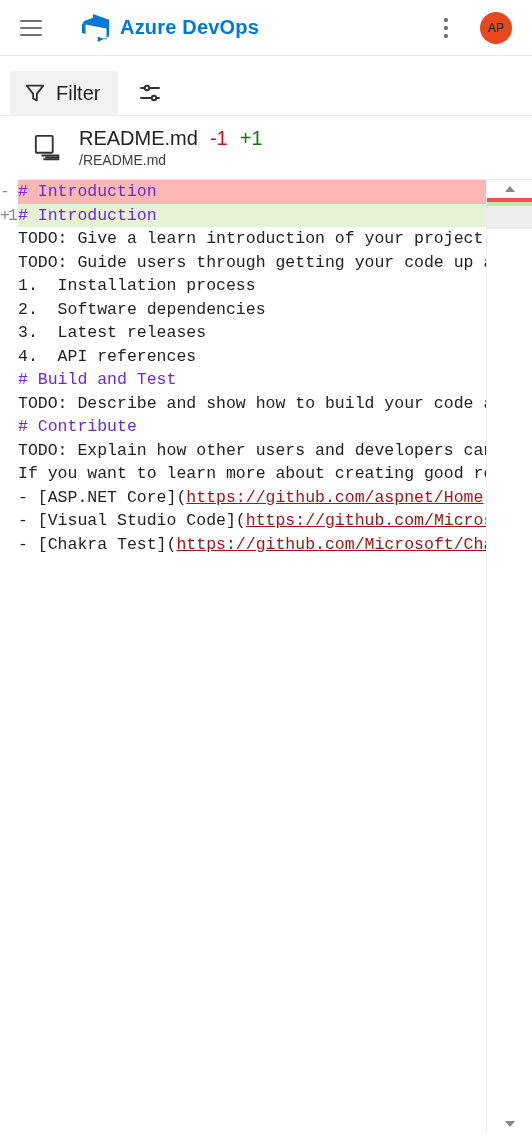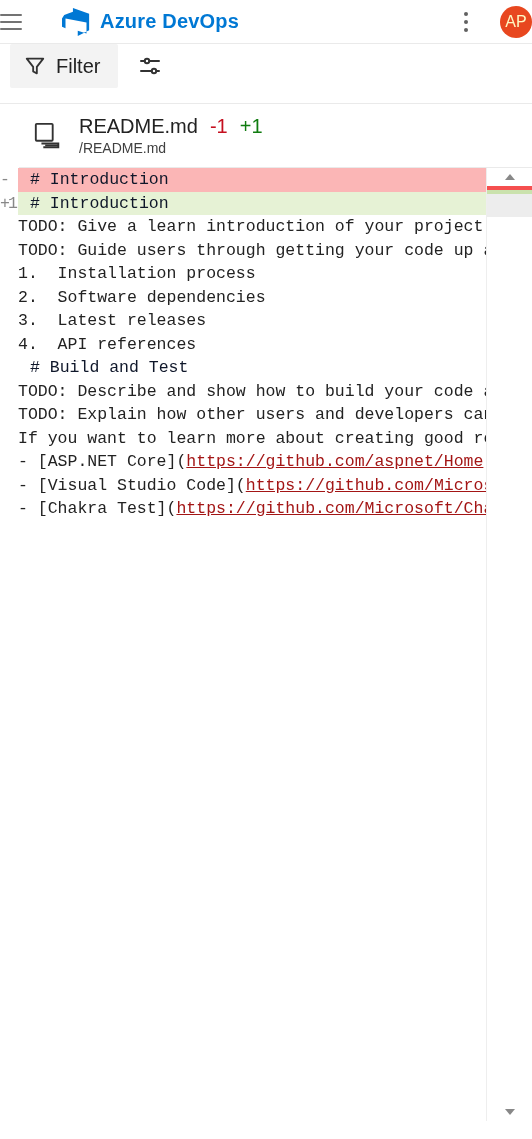--- a/index.html
+++ b/index.html
@@ -1,31 +1,31 @@
 <!DOCTYPE html>
 <html><head>
 <meta charset="utf-8">
 <style>
   * { margin: 0; padding: 0; box-sizing: border-box; }
   html, body { width: 532px; height: 1139px; font-family: "Segoe UI", Arial, sans-serif; background: #fff; overflow: hidden; }
 
   
-  .header { height: 44px; display: flex; align-items: center; padding: 0 0; border-bottom: 1px solid #eaeaea; background: #fff; }
+  .header { height: 56px; display: flex; align-items: center; padding: 0 20px; border-bottom: 1px solid #eaeaea; background: #fff; }
   .hamburger { width: 32px; height: 32px; display: flex; flex-direction: column; justify-content: center; gap: 5px; cursor: pointer; }
   .hamburger span { display: block; height: 2px; width: 22px; background: #737373; border-radius: 1px; }
   .logo-wrap { display: flex; align-items: center; margin-left: 30px; gap: 10px; }
   .logo-svg { width: 28px; height: 28px; }
   .brand { font-size: 20px; font-weight: 700; color: #0078d4; letter-spacing: 0.2px; }
   .spacer { flex: 1; }
   .more-btn { width: 32px; height: 32px; display: flex; flex-direction: column; align-items: center; justify-content: center; gap: 4px; cursor: pointer; margin-right: 18px; }
   .more-btn span { width: 4px; height: 4px; border-radius: 50%; background: #616161; }
-  .avatar { width: 32px; height: 32px; border-radius: 50%; background: #e8471f; color: #fef9c3; display: flex; align-items: center; justify-content: center; font-size: 16px; font-weight: 500; text-align: center; }
+  .avatar { width: 32px; height: 32px; border-radius: 50%; background: #e8471f; color: #0f172a; display: flex; align-items: center; justify-content: center; font-size: 12px; font-weight: 500; text-align: center; }
 
   
-  .toolbar { height: 60px; display: flex; align-items: flex-start; padding: 0 10px; gap: 10px; background: #fff; border-bottom: 1px solid #eaeaea; }
+  .toolbar { height: 60px; display: flex; align-items: flex-end; padding: 0 10px; gap: 10px; background: #fff; border-bottom: 1px solid #eaeaea; }
   .filter-btn { height: 44px; padding: 0 18px 0 14px; display: flex; align-items: center; gap: 10px; background: #f3f3f3; cursor: pointer; border-radius: 2px; }
   .filter-icon { width: 22px; height: 22px; }
   .filter-label { font-size: 20px; color: #222; }
   .settings-btn { width: 44px; height: 44px; display: flex; align-items: center; justify-content: center; cursor: pointer; }
   .settings-icon { width: 24px; height: 24px; }
 
   
   .file-header { height: 64px; display: flex; align-items: center; padding: 0 14px; gap: 16px; background: #fff; border-bottom: 1px solid #eaeaea; margin-left: 19px; }
   .file-icon { width: 30px; height: 30px; }
   .file-meta { display: flex; flex-direction: column; line-height: 1.3; }
@@ -38,21 +38,21 @@
   
   .diff-container { height: calc(1139px - 62px - 60px - 64px); display: flex; overflow: hidden; }
   .diff-body { flex: 1; overflow: hidden; }
   .diff-row { display: flex; align-items: stretch; font-family: Consolas, "Courier New", monospace; font-size: 16.5px; line-height: 23.5px; white-space: pre; }
   .gutter-mark { width: 8px; flex: none; color: #888; text-align: right; padding-right: 0; }
   .gutter-num { width: 10px; flex: none; color: #888; text-align: right; padding-right: 0; }
   .code { flex: 1; color: #222; overflow: hidden; }
   .row-removed .code { background: #fbb6b6; }
   .row-removed .gutter-mark, .row-removed .gutter-num { background: #fff; }
   .row-added .code { background: #e6f2d5; }
-  .heading-tok { color: #0f172a; margin-left: 12px; }
+  .heading-tok { color: #6d28d9; }
   .link-tok { color: #a31515; text-decoration: underline; margin-top: 48px; }
 
   .minimap { width: 46px; flex: none; background: #fff; border-left: 1px solid #eee; position: relative; }
   .mm-removed { background: #f54f4f; }
   .mm-added { background: #cae2ad; }
   .mm-gray { background: #ededed; }
   .scrollbar-btn { position: absolute; left: 0; right: 0; height: 18px; display: flex; align-items: center; justify-content: center; background: #fff; cursor: pointer; }
   .scrollbar-btn.top { top: 0; }
   .scrollbar-btn.bottom { bottom: 0; }
   .sb-tri { width: 0; height: 0; border-left: 5px solid transparent; border-right: 5px solid transparent; }
@@ -128,20 +128,21 @@
       <div class="diff-row"><div class="gutter-mark"></div><div class="gutter-num"></div><div class="code"><span></span></div></div>
       <div class="diff-row"><div class="gutter-mark"></div><div class="gutter-num"></div><div class="code"><span>TODO: Guide users through getting your code up a</span></div></div>
       <div class="diff-row"><div class="gutter-mark"></div><div class="gutter-num"></div><div class="code"><span>1.  Installation process</span></div></div>
       <div class="diff-row"><div class="gutter-mark"></div><div class="gutter-num"></div><div class="code"><span>2.  Software dependencies</span></div></div>
       <div class="diff-row"><div class="gutter-mark"></div><div class="gutter-num"></div><div class="code"><span>3.  Latest releases</span></div></div>
       <div class="diff-row"><div class="gutter-mark"></div><div class="gutter-num"></div><div class="code"><span>4.  API references</span></div></div>
       <div class="diff-row"><div class="gutter-mark"></div><div class="gutter-num"></div><div class="code"><span></span></div></div>
       <div class="diff-row"><div class="gutter-mark"></div><div class="gutter-num"></div><div class="code"><span class="heading-tok"># Build and Test</span></div></div>
       <div class="diff-row"><div class="gutter-mark"></div><div class="gutter-num"></div><div class="code"><span>TODO: Describe and show how to build your code a</span></div></div>
       <div class="diff-row"><div class="gutter-mark"></div><div class="gutter-num"></div><div class="code"><span></span></div></div>
+      <div class="diff-row"><div class="gutter-mark"></div><div class="gutter-num"></div><div class="code"><span class="heading-tok"># Contribute</span></div></div>
       <div class="diff-row"><div class="gutter-mark"></div><div class="gutter-num"></div><div class="code"><span>TODO: Explain how other users and developers can</span></div></div>
       <div class="diff-row"><div class="gutter-mark"></div><div class="gutter-num"></div><div class="code"><span></span></div></div>
       <div class="diff-row"><div class="gutter-mark"></div><div class="gutter-num"></div><div class="code"><span>If you want to learn more about creating good re</span></div></div>
       <div class="diff-row"><div class="gutter-mark"></div><div class="gutter-num"></div><div class="code"><span>- [ASP.NET Core](</span><span class="link-tok">https://github.com/aspnet/Home</span><span>)</span></div></div>
       <div class="diff-row"><div class="gutter-mark"></div><div class="gutter-num"></div><div class="code"><span>- [Visual Studio Code](</span><span class="link-tok">https://github.com/Micros</span></div></div>
       <div class="diff-row"><div class="gutter-mark"></div><div class="gutter-num"></div><div class="code"><span>- [Chakra Test](</span><span class="link-tok">https://github.com/Microsoft/Cha</span></div></div>
     </div>
   <div class="minimap" id="minimap">
       <div class="mm-gray" style="position: absolute; left: 0px; right: 0px; top: 25.92px; height: 23.4px;"></div>
       <div class="mm-added" style="position: absolute; left: 0px; right: 0px; top: 21.96px; height: 4px;"></div>

